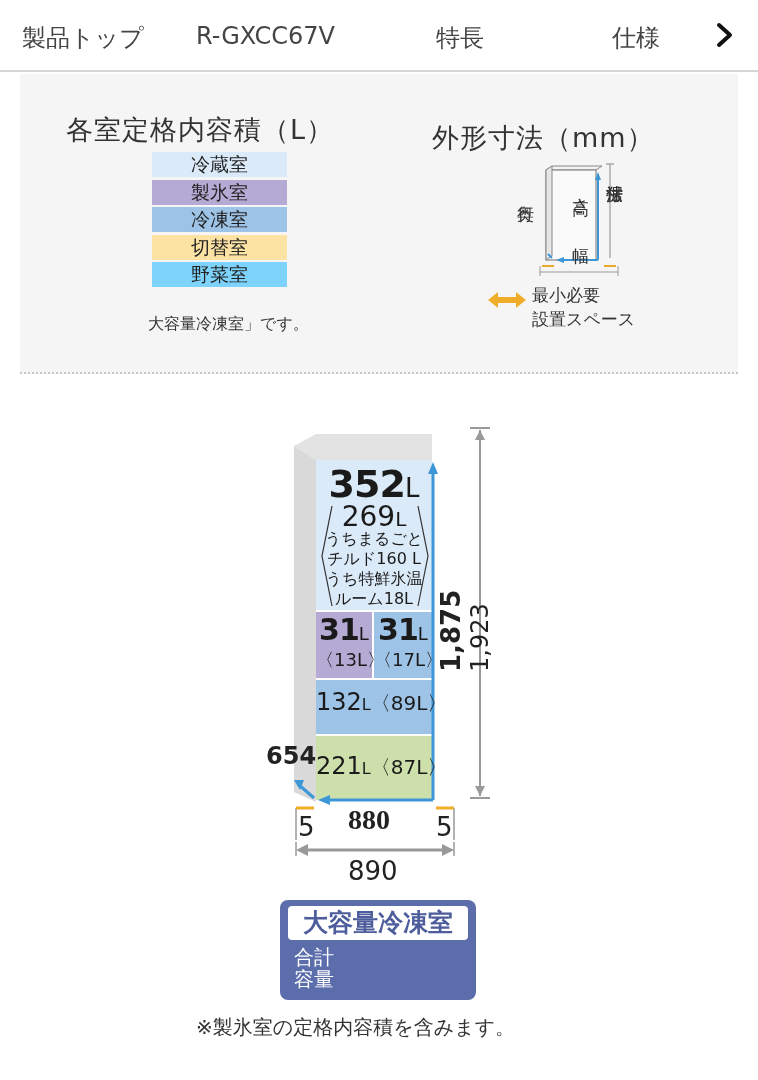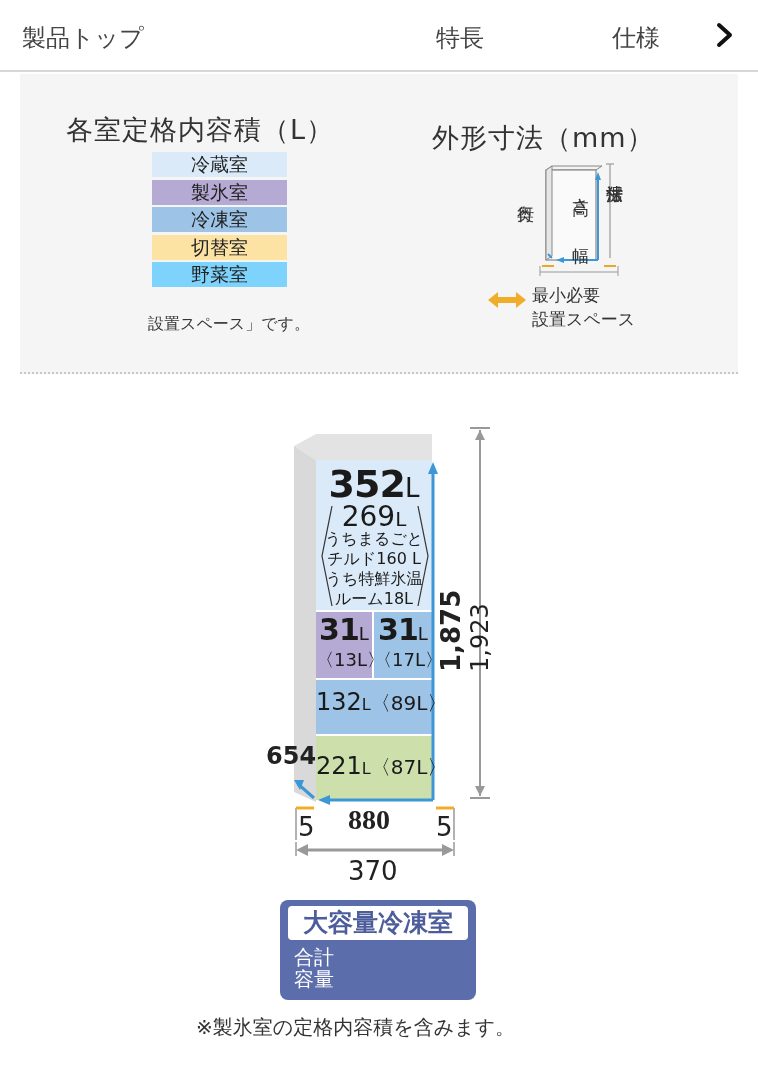--- a/index.html
+++ b/index.html
@@ -24,37 +24,38 @@
   .badge-small { position: absolute; left: 14px; top: 46px; color: #fff; font-size: 20px; line-height: 22px; width: 44px; }
   .badge-num { position: absolute; left: 64px; top: 38px; color: #fff; font-size: 52px; font-weight: bold; line-height: 58px; }
   .badge-unit { font-size: 28px; }
   .footnote { position: absolute; left: 196px; top: 1014px; font-size: 20px; color: #333; white-space: nowrap; }
 </style>
 </head>
 <body>
 
 <div class="nav">
   <span class="nav-item" style="left:22px;">製品トップ</span>
+  <span class="nav-item" style="left:196px;">R-GXCC67V</span>
   <span class="nav-item" style="left:436px;">特長</span>
   <span class="nav-item" style="left:612px;">仕様</span>
   <svg class="nav-arrow" viewBox="0 0 26 30">
     <polyline points="7,5 18,15 7,25" fill="none" stroke="#111" stroke-width="4" stroke-linecap="round" stroke-linejoin="round"></polyline>
   </svg>
 </div>
 
 <div class="legend-panel">
   <div class="lp-title" style="left:46px; top:38px;">各室定格内容積（L）</div>
 
   <div class="legend-swatch" style="top:78px; background:#dbeaf8;">冷蔵室</div>
   <div class="legend-swatch" style="top:106px; background:#b4aad3;">製氷室</div>
   <div class="legend-swatch" style="top:133px; background:#9dc3e6;">冷凍室</div>
   <div class="legend-swatch" style="top:161px; background:#fce3a4;">切替室</div>
   <div class="legend-swatch" style="top:188px; background:#7dd3fc;">野菜室</div>
 
-  <div class="lp-note" style="top:240px;">設置スペース」です。</div>
+  <div class="lp-note" style="top:240px;">大容量冷凍室」です。</div>
 
   <div class="lp-title" style="left:412px; top:46px;">外形寸法（mm）</div>
 
   <svg style="position:absolute; left:490px; top:84px;" width="140" height="120" viewBox="0 0 140 120">
     <polygon points="36,12 42,8 92,8 86,12" fill="#f2f2f2" stroke="#888" stroke-width="1"></polygon>
     <rect x="36" y="12" width="50" height="90" fill="#fafafa" stroke="#888" stroke-width="1.2"></rect>
     <polygon points="36,12 42,8 42,98 36,102" fill="#e6e6e6" stroke="#888" stroke-width="1"></polygon>
     <polyline points="88,102 88,18" fill="none" stroke="#3d97d6" stroke-width="2"></polyline>
     <polygon points="85,22 88,14 91,22" fill="#3d97d6"></polygon>
     <polyline points="88,102 50,102" fill="none" stroke="#3d97d6" stroke-width="2"></polyline>
@@ -148,21 +149,21 @@
   <div class="comp" style="left:316px; top:752px; width:116px; white-space:nowrap;">
     <span style="font-size:24px;">221</span><span style="font-size:16px;">L</span><span style="font-size:20px;">〈87L〉</span>
   </div>
 
   <div class="dimtxt" style="left:436px; top:584px; font-size:26px; font-weight:bold; transform:rotate(-90deg); transform-origin:left top; top:672px;">1,875</div>
   <div class="dimtxt" style="left:466px; top:672px; font-size:24px; transform:rotate(-90deg); transform-origin:left top;">1,923</div>
   <div class="dimtxt" style="left:266px; top:742px; font-size:24px; font-weight:bold;">654</div>
   <div class="dimtxt" style="left:348px; top:804px; font-size:28px; font-weight:bold;font-family:Liberation Serif, serif;">880</div>
   <div class="dimtxt" style="left:298px; top:812px; font-size:26px;">5</div>
   <div class="dimtxt" style="left:436px; top:812px; font-size:26px;">5</div>
-  <div class="dimtxt" style="left:348px; top:856px; font-size:26px;">370</div>
+  <div class="dimtxt" style="left:348px; top:856px; font-size:26px;">890</div>
 </div>
 
 <div class="badge">
   <div class="badge-top">大容量冷凍室</div>
   <div class="badge-small">
     <div>合計</div>
     <div>容量</div>
   </div>
 </div>
 

